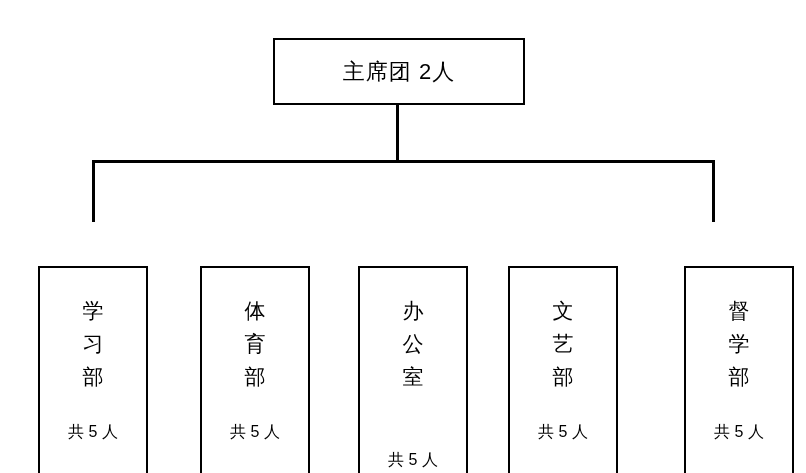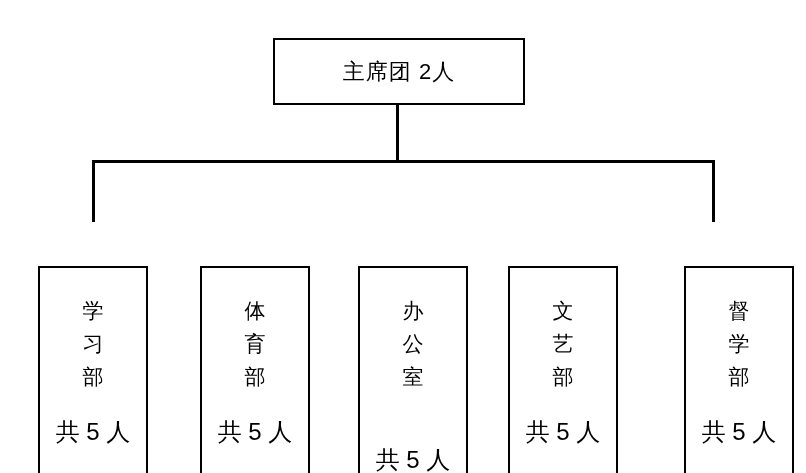--- a/index.html
+++ b/index.html
@@ -56,21 +56,21 @@
   .dept-node.d5 { left: 684px; }
   .dept-name {
     width: 1.25em;
     font-size: 21px;
     line-height: 33px;
     text-align: center;
     word-break: break-all;
   }
   .dept-count {
     margin-top: 22px;
-    font-size: 24px;
+    font-size: 16px;
     line-height: 33px;
     white-space: pre;
   }
 </style>
 </head>
 <body>
 
 <div class="canvas">
 
   <svg class="connectors" viewBox="0 0 806 473" xmlns="http://www.w3.org/2000/svg">

